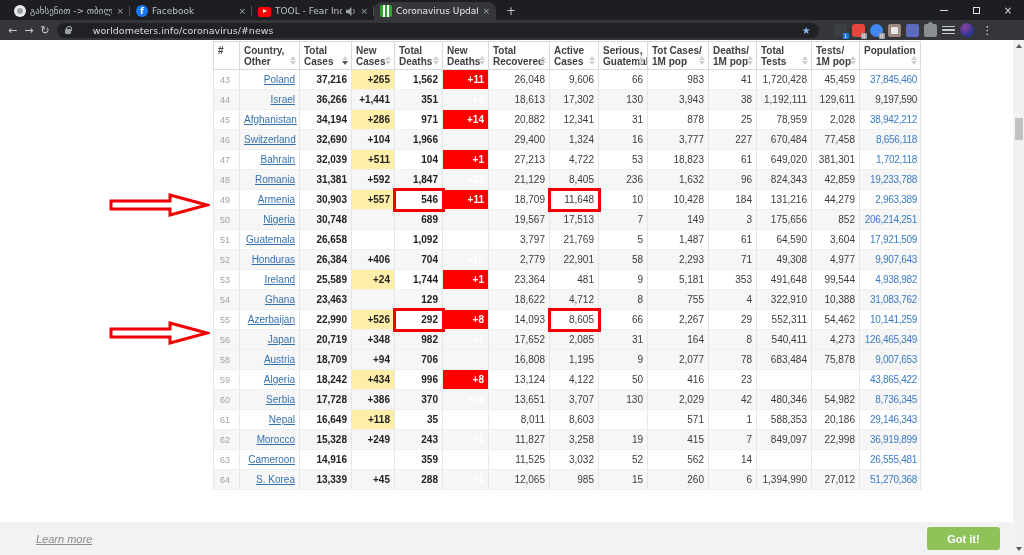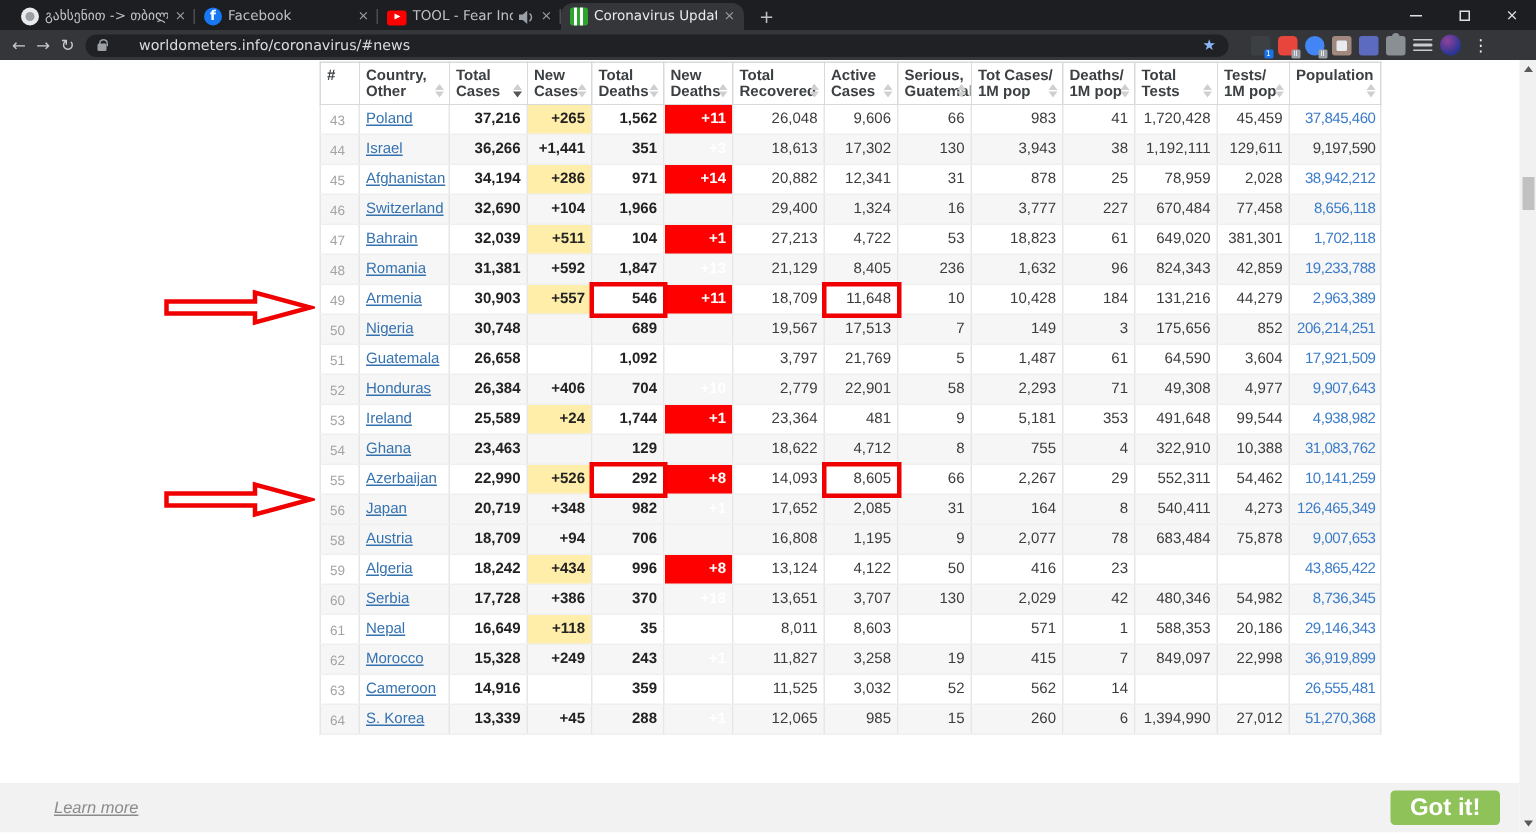--- a/index.html
+++ b/index.html
@@ -62,21 +62,21 @@
   .sort i { display:block; width:0; height:0; border-left:3px solid transparent; border-right:3px solid transparent; }
   .sort .u { border-bottom:4px solid #cfcfcf; }
   .sort .d { border-top:4px solid #cfcfcf; }
   .sort.sorted .d { border-top-color:#555; }
 
   td { border-right:1px solid #e6e6e6; border-bottom:1px solid #efefef; height:20px;
     padding:0 4px; text-align:right; white-space:nowrap; overflow:hidden; }
   td:first-child { border-left:1px solid #e6e6e6; }
   tr.even td { background:#f6f6f6; }
   td.rank { color:#a3a3a3; font-size:9px; text-align:left; padding-left:6px; }
-  td.country { text-align:left; }
+  td.country { text-align:right; }
   a.clink { color:#3572b0; text-decoration:underline; }
   a.plink { color:#3a7bc8; text-decoration:none; }
   td.bold { font-weight:bold; color:#222; }
   td.yellow { background:#FFEEAA;margin-top:36px; }
   td.red { background:#FF0000; color:#fff;padding-left:24px; }
   td.population { letter-spacing:-0.3px; padding-right:3px; }
   td.red-box { outline:3px solid #f10000; outline-offset:-1px; }
 
   
   .annot-arrow { position:absolute; left:108px; width:102px; height:24px; }
@@ -87,21 +87,21 @@
   .sb-arrow i { display:block; width:0; height:0; border-left:3px solid transparent; border-right:3px solid transparent; }
   .sb-up { top:1px; } .sb-up i { border-bottom:4px solid #5a5a5a; }
   .sb-down { bottom:1px; } .sb-down i { border-top:4px solid #5a5a5a; }
   .sb-thumb { position:absolute; left:1.5px; top:78px; width:8px; height:22px; background:#c1c1c1; }
 
   
   .cookie { position:absolute; left:0; bottom:0; width:1013px; height:33px; background:#f2f2f2;
     display:flex; align-items:center; padding-left:30px; font-size:11px; font-style:italic; color:#8b8b8b; }
   .learn { margin-left:6px; text-decoration:underline; color:#8b8b8b; }
   .gotit { position:absolute; right:13px; top:5px; width:73px; height:23px; background:#8fc35a;
-    border:none; border-radius:3px; color:#fff; font-weight:bold; font-size:16px; font-style:normal;
+    border:none; border-radius:3px; color:#fff; font-weight:bold; font-size:11px; font-style:normal;
     display:flex; align-items:center; justify-content:center; }
 
   
   .fav { width:12px; height:12px; flex:none; }
   .fav-generic { border-radius:50%; background:#e8eaed; position:relative; }
   .fav-generic::before { content:""; position:absolute; inset:3px; border-radius:50%; background:#9aa0a6; }
   .fav-fb { border-radius:50%; background:#1877f2; color:#fff; font-size:9px; font-weight:bold;
     display:flex; align-items:center; justify-content:center; }
   .fav-fb::before { content:"f"; }
   .fav-yt { width:13px; height:10px; border-radius:2px; background:#f00; position:relative; margin-top:1px; }

